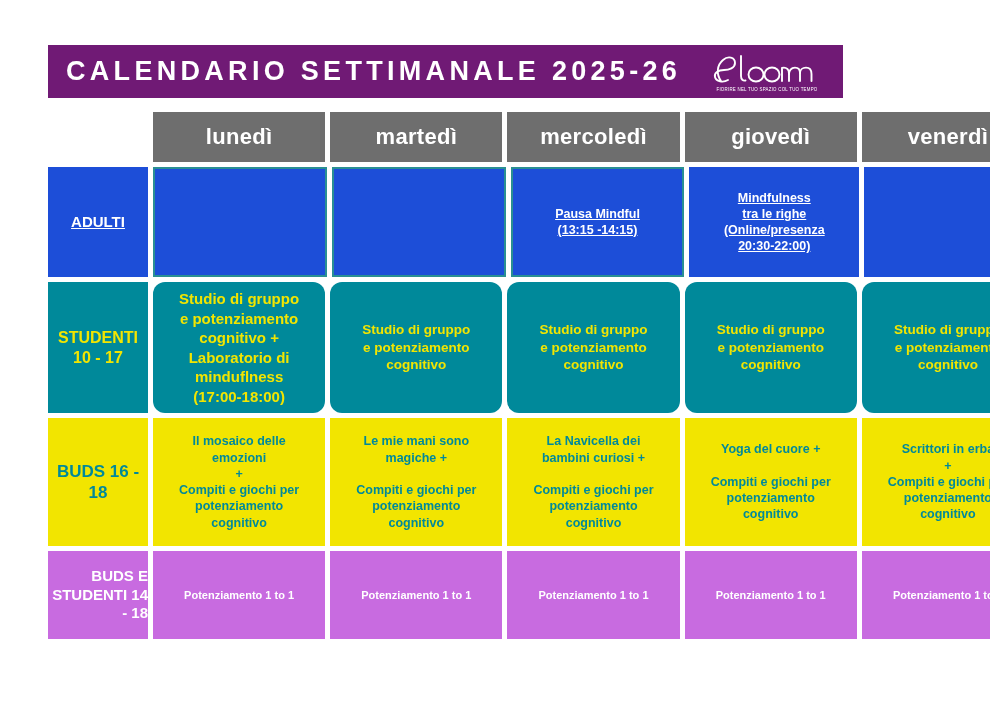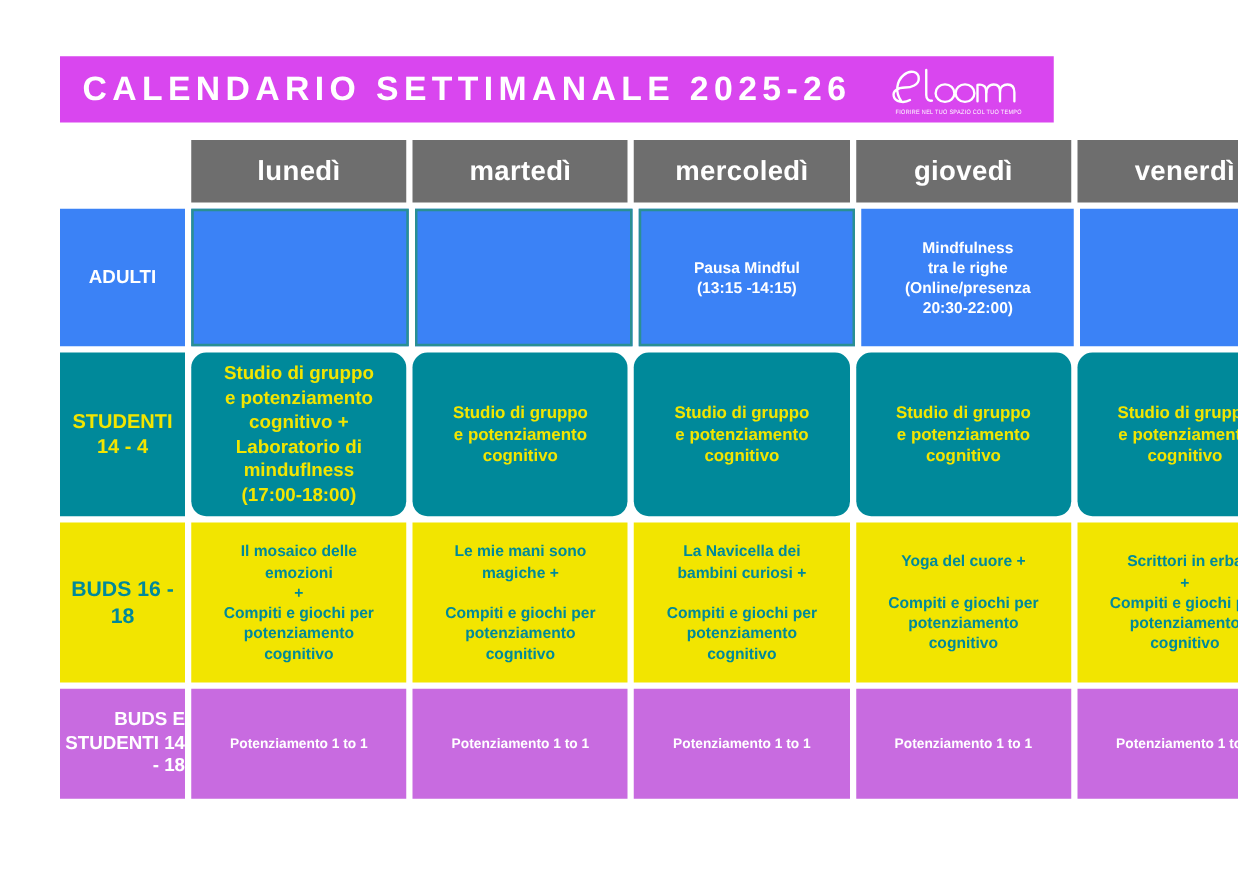--- a/index.html
+++ b/index.html
@@ -14,21 +14,21 @@
     overflow: hidden;
   }
 
   
   .banner {
     position: absolute;
     left: 48px;
     top: 45px;
     width: 795px;
     height: 53px;
-    background: #d946ef;
+    background: #701a75;
     display: flex;
     align-items: center;
     justify-content: flex-start;
     box-sizing: border-box;
     padding-left: 18px;
   }
   .banner-title {
     color: #ffffff;
     font-size: 27px;
     font-weight: bold;
@@ -97,21 +97,21 @@
   }
 
   
   .row-adulti   { height: 110px; }
   .row-studenti { height: 131px; }
   .row-buds     { height: 128px; }
   .row-both     { height: 88px; }
 
   
   .theme-orange .label-cell,
-  .theme-orange .day-cell { background: #3b82f6; color: #ffffff; }
+  .theme-orange .day-cell { background: #1d4ed8; color: #ffffff; text-decoration: underline; }
   .theme-teal .label-cell,
   .theme-teal .day-cell   { background: #00899a; color: #f2e500; }
   .theme-yellow .label-cell,
   .theme-yellow .day-cell { background: #f2e500; color: #00899a; }
   .theme-purple .label-cell,
   .theme-purple .day-cell { background: #c86be0; color: #ffffff; }
 
   .label-cell {
     font-weight: bold;
     font-size: 15px;
@@ -193,21 +193,21 @@
 (Online/presenza
 20:30-22:00)</span>
       </div>
     <div class="day-cell">
         <span class="cell-text"></span>
       </div>
   </div>
 
   <div class="row row-studenti theme-teal">
     <div class="label-cell">STUDENTI
-14 - 4</div>
+10 - 17</div>
     <div class="day-cell">
         <span class="cell-text big">Studio di gruppo
 e potenziamento
 cognitivo +
 Laboratorio di
 minduflness
 (17:00-18:00)</span>
       </div>
     <div class="day-cell">
         <span class="cell-text">Studio di gruppo

